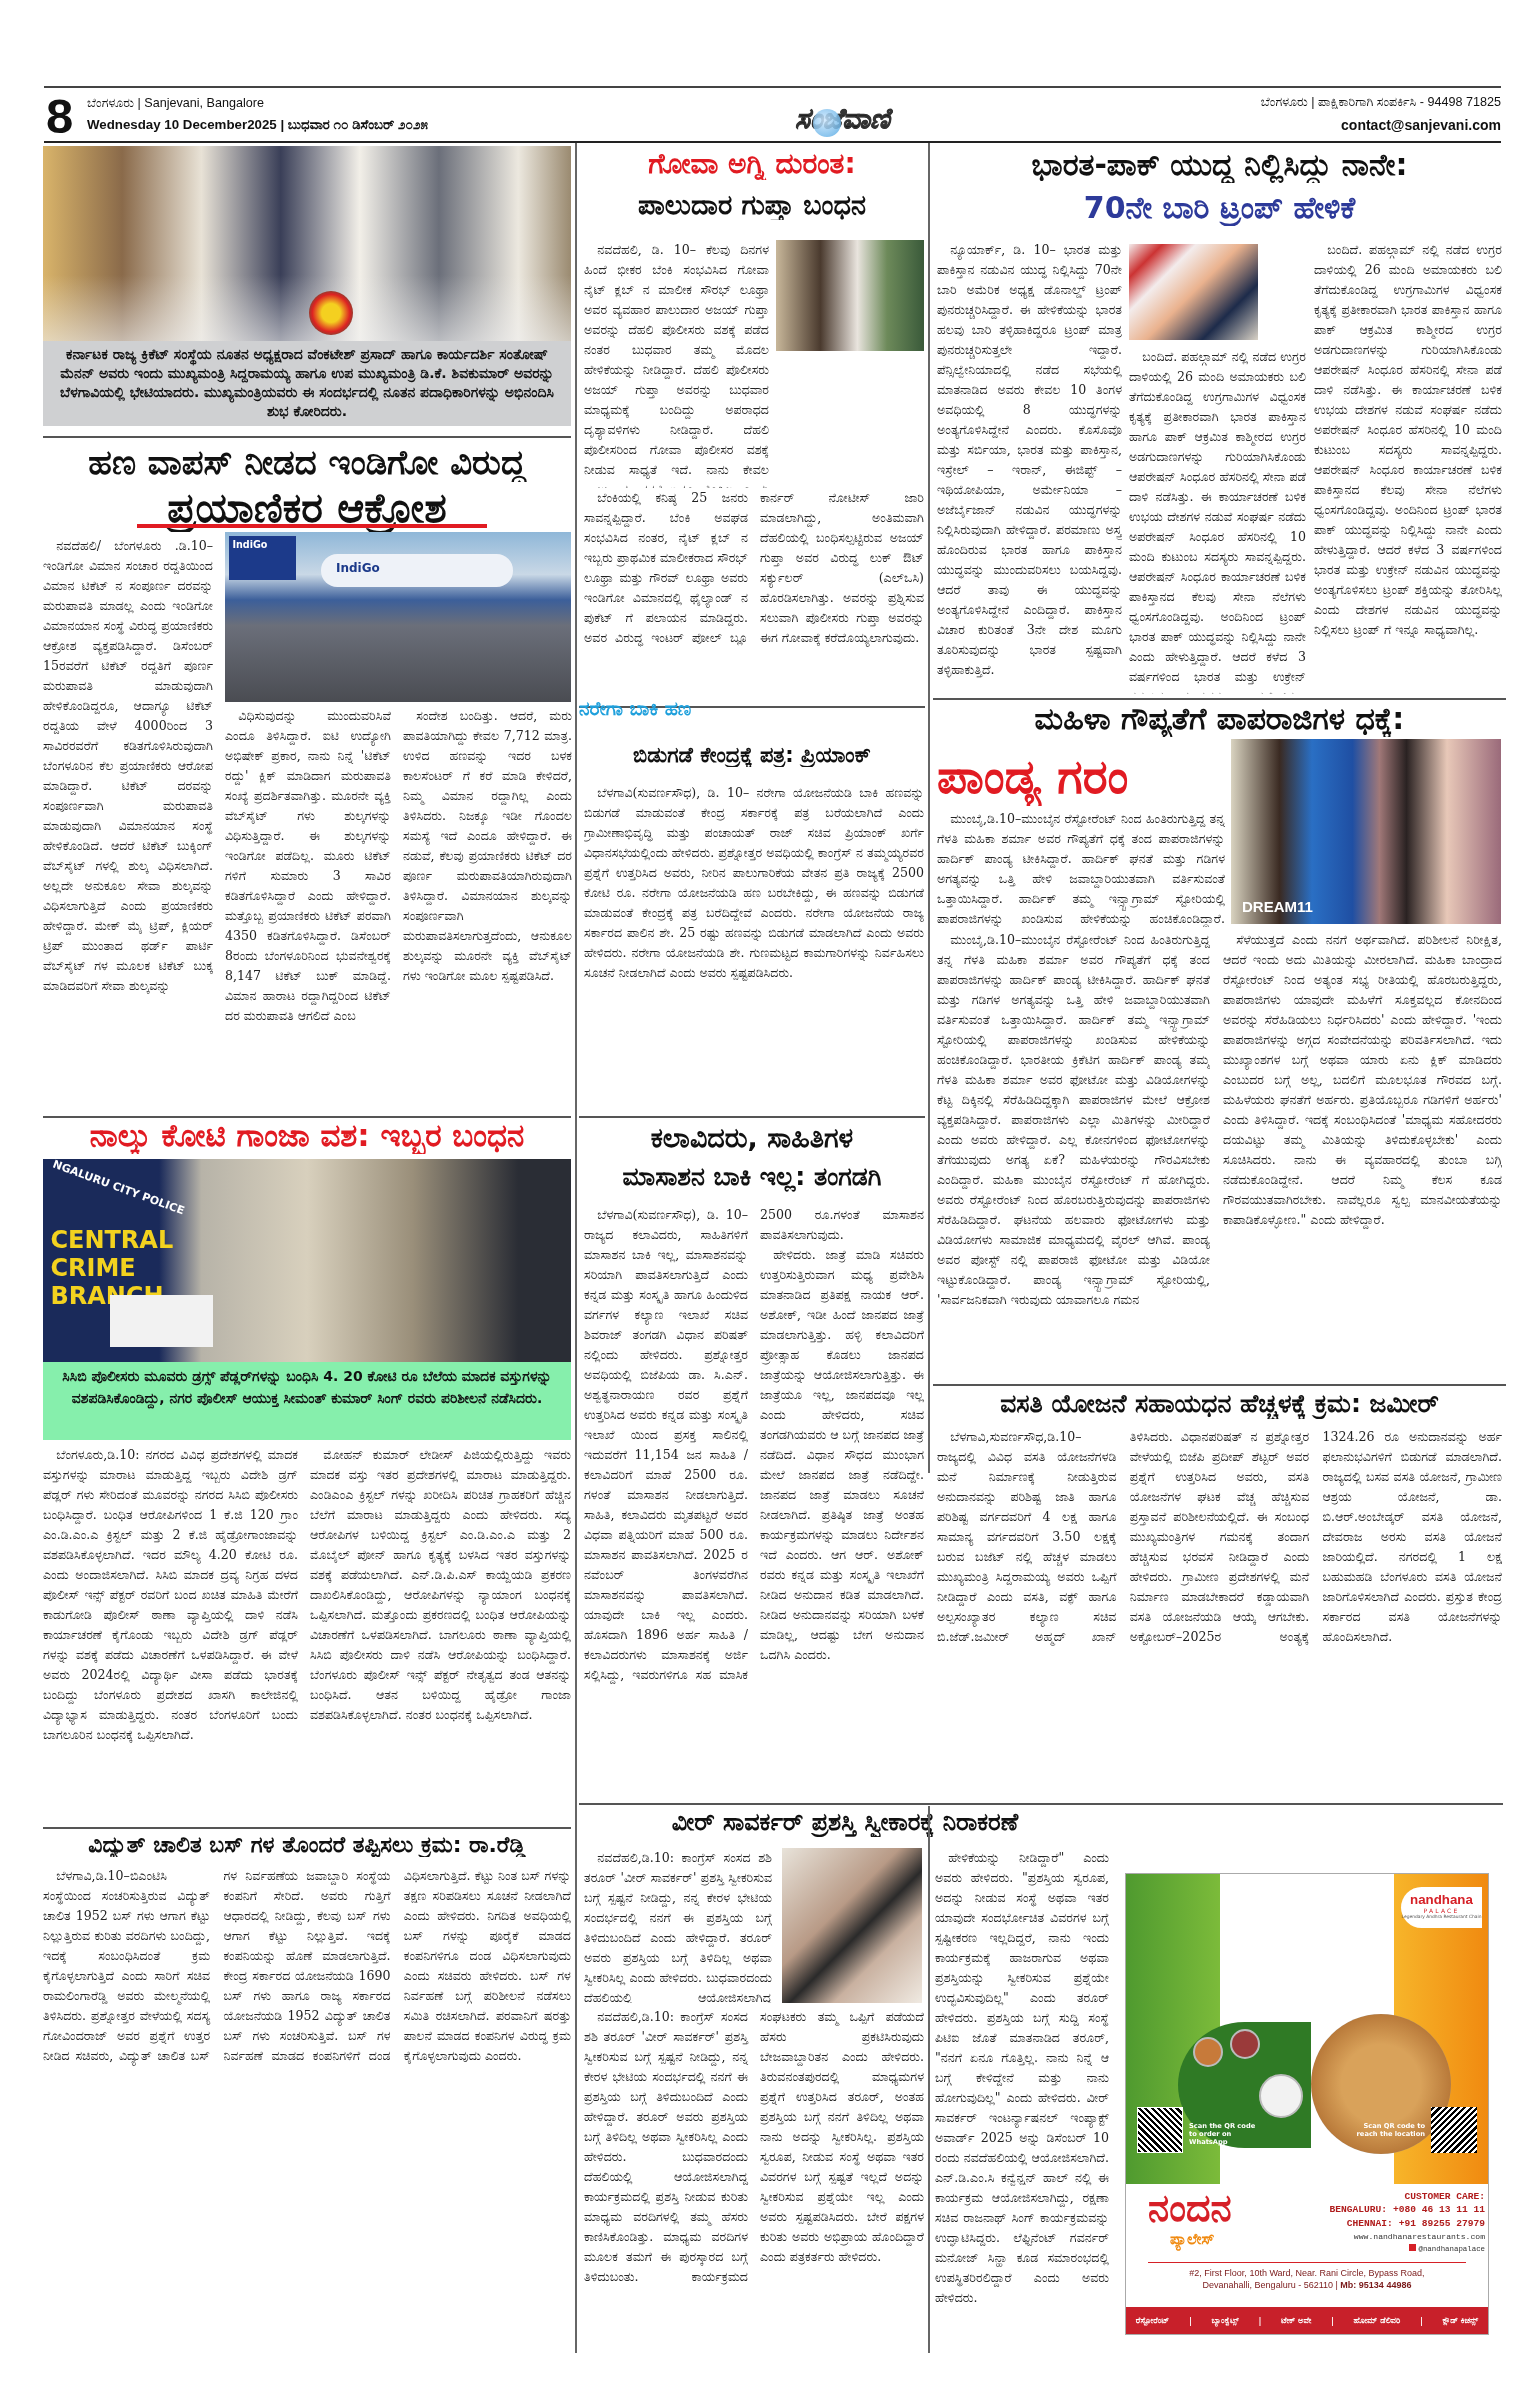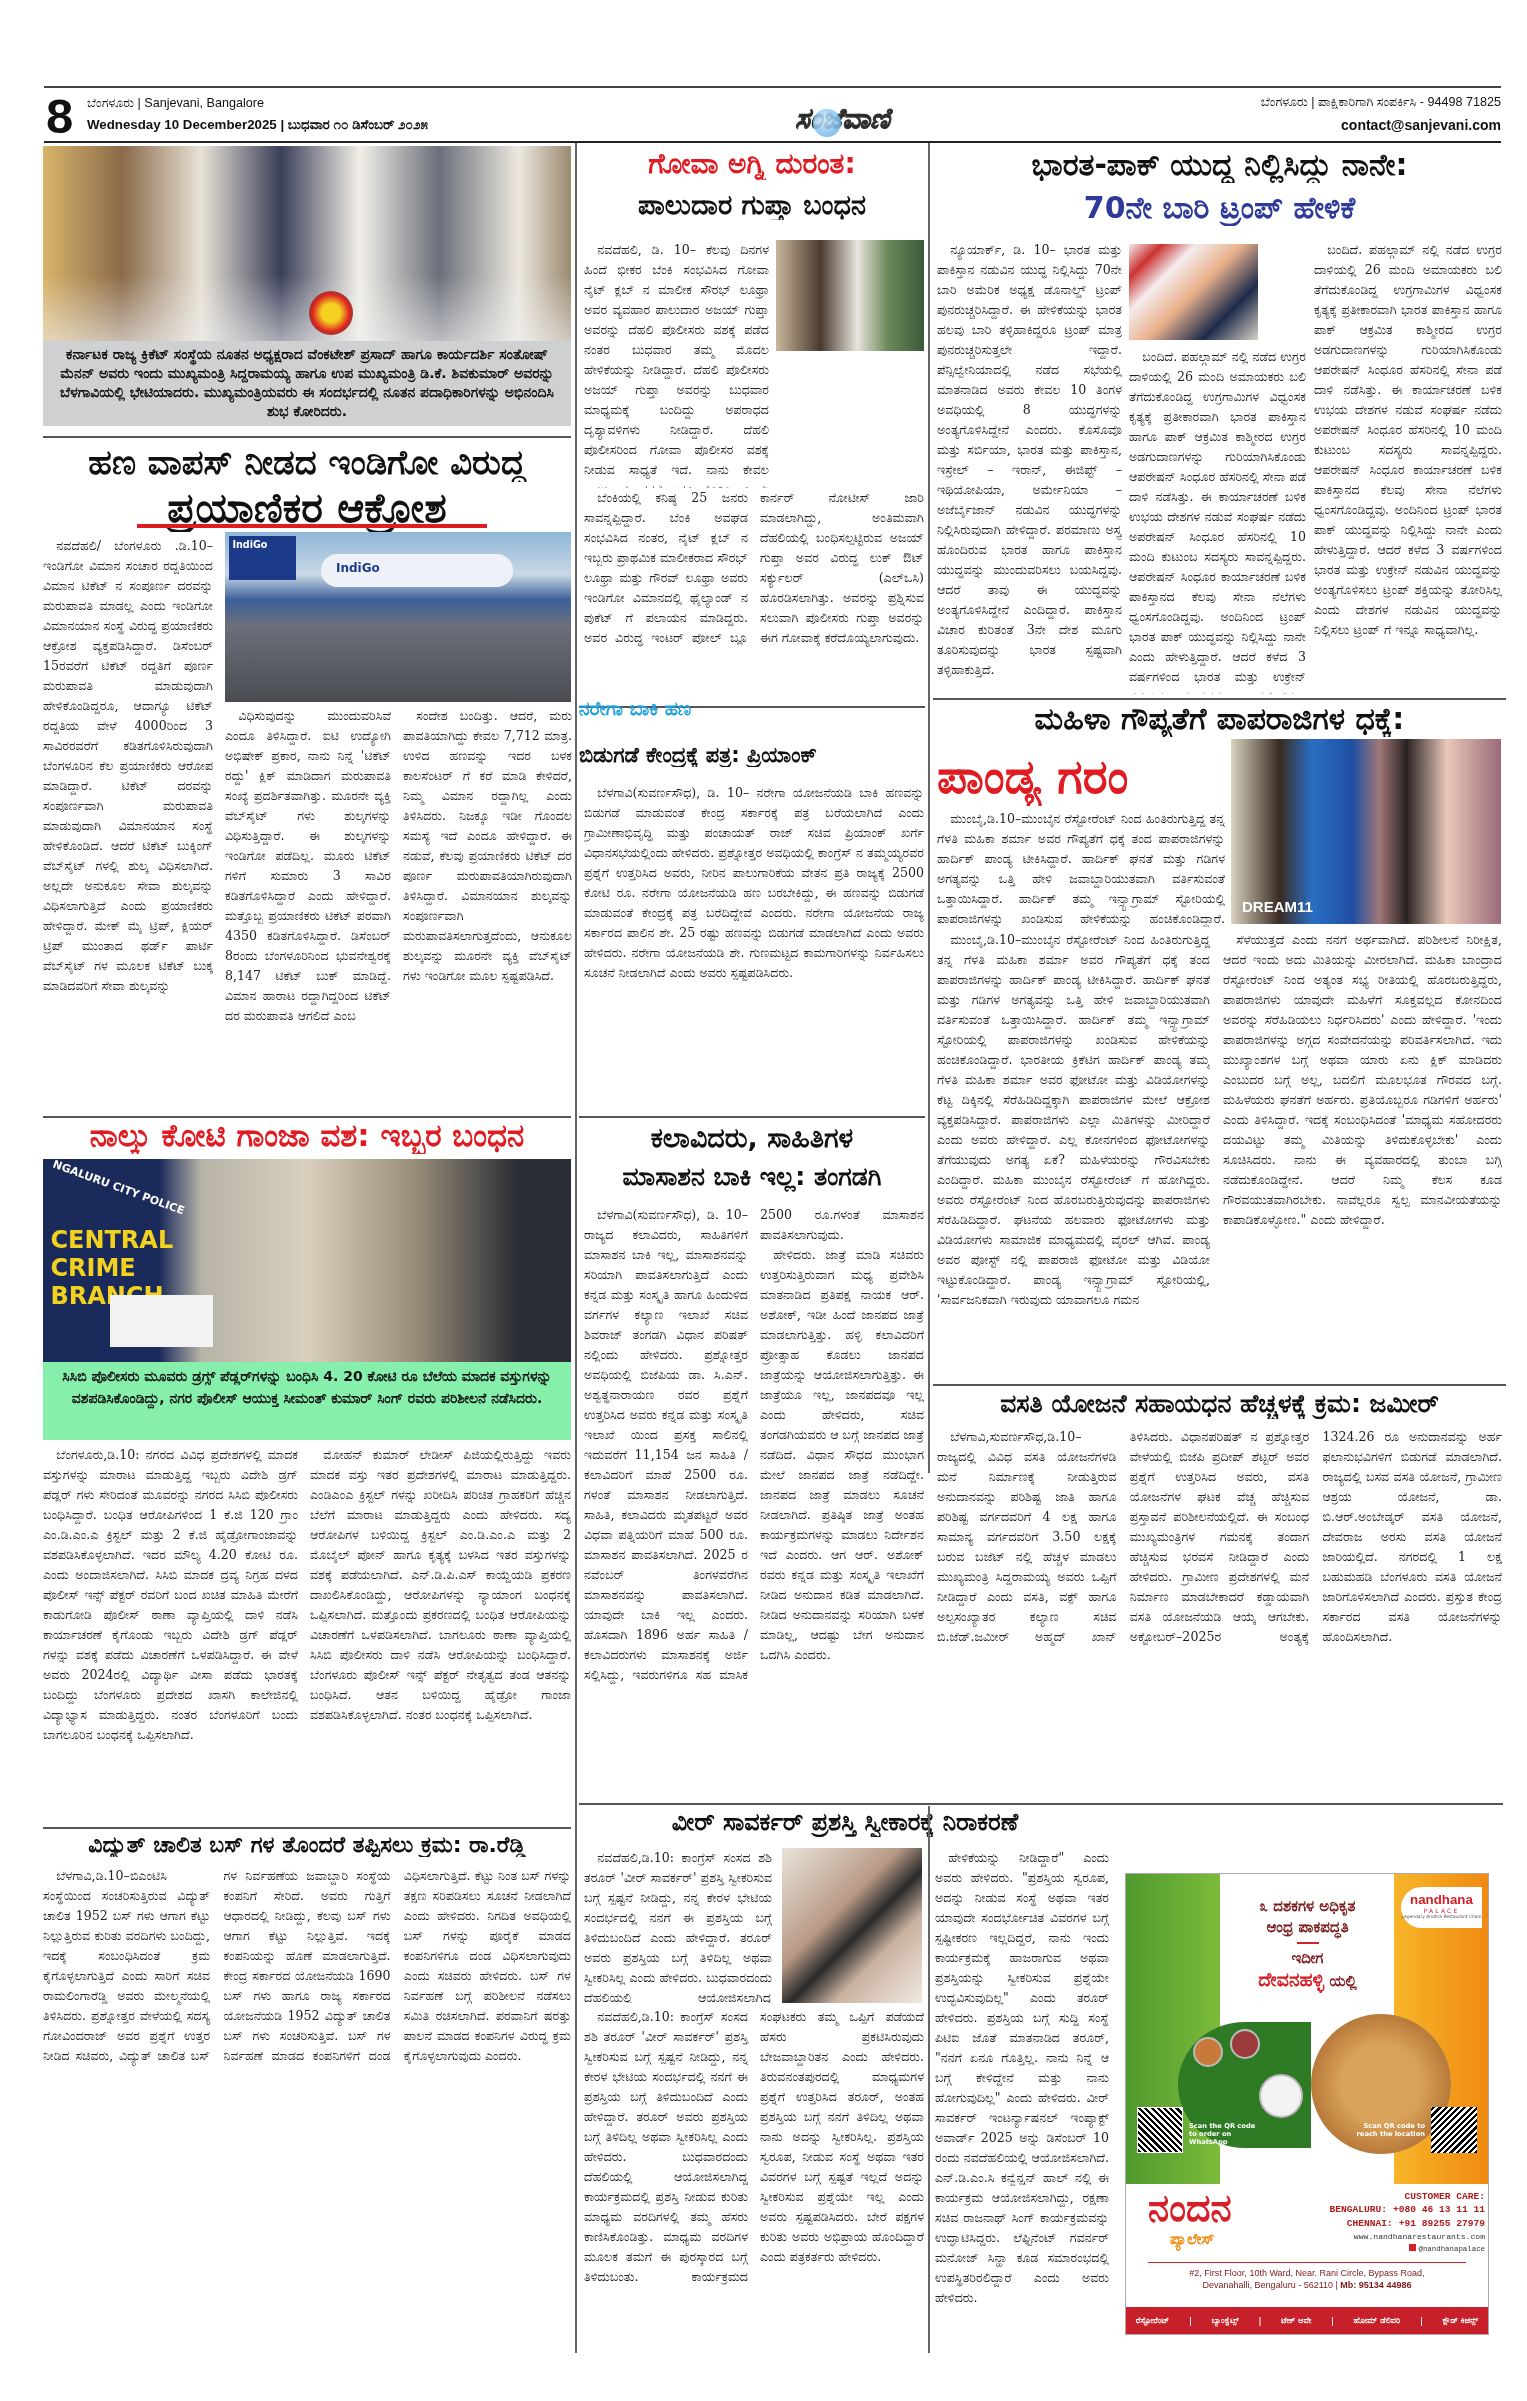--- a/index.html
+++ b/index.html
@@ -84,21 +84,21 @@
 <div class="col body-text" style="left:584px;top:240px;width:185px;height:248px">
     <p>ನವದೆಹಲಿ, ಡಿ. 10– ಕೆಲವು ದಿನಗಳ ಹಿಂದೆ ಭೀಕರ ಬೆಂಕಿ ಸಂಭವಿಸಿದ ಗೋವಾ ನೈಟ್ ಕ್ಲಬ್ ನ ಮಾಲೀಕ ಸೌರಭ್ ಲೂಥ್ರಾ ಅವರ ವ್ಯವಹಾರ ಪಾಲುದಾರ ಅಜಯ್ ಗುಪ್ತಾ ಅವರನ್ನು ದೆಹಲಿ ಪೊಲೀಸರು ವಶಕ್ಕೆ ಪಡೆದ ನಂತರ ಬುಧವಾರ ತಮ್ಮ ಮೊದಲ ಹೇಳಿಕೆಯನ್ನು ನೀಡಿದ್ದಾರೆ. ದೆಹಲಿ ಪೊಲೀಸರು ಅಜಯ್ ಗುಪ್ತಾ ಅವರನ್ನು ಬುಧವಾರ ಮಾಧ್ಯಮಕ್ಕೆ ಬಂದಿದ್ದು ಅಪರಾಧದ ದೃಶ್ಯಾವಳಿಗಳು ನೀಡಿದ್ದಾರೆ. ದೆಹಲಿ ಪೊಲೀಸರಿಂದ ಗೋವಾ ಪೊಲೀಸರ ವಶಕ್ಕೆ ನೀಡುವ ಸಾಧ್ಯತೆ ಇದೆ. ನಾನು ಕೇವಲ ಪಾಲುದಾರ. ನನಗೆ ಏನೂ ಗೊತ್ತಿಲ್ಲ ಎಂದು ಗುಪ್ತಾ ಹೇಳಿದರು. ನೋಂದಾಯಿತ ಅರ್ಪೋರಾದಲ್ಲಿನ ಜನಪ್ರಿಯ ನೈಟ್ ಕ್ಲಬ್ 'ಬಿರ್ಚ್ ಬೈ ರೋಮಿಯೋ ಲೇನ್' ನಲ್ಲಿ ಶನಿವಾರ ಮತ್ತು ಭಾನುವಾರ ಮಧ್ಯರಾತ್ರಿ ಸಂಭವಿಸಿದ</p>
   </div>
 <div class="photo" style="left:776px;top:240px;width:148px;height:111px;background:linear-gradient(90deg,#c8b79a 0%,#4a3a2e 30%,#e9e4de 55%,#6d8a5a 75%,#3a5a3a 100%)"></div>
 <div class="col body-text" style="left:584px;top:488px;width:340px;height:214px;column-count:2;column-gap:12px;margin-top:0">
     <p>ಬೆಂಕಿಯಲ್ಲಿ ಕನಿಷ್ಠ 25 ಜನರು ಸಾವನ್ನಪ್ಪಿದ್ದಾರೆ. ಬೆಂಕಿ ಅವಘಡ ಸಂಭವಿಸಿದ ನಂತರ, ನೈಟ್ ಕ್ಲಬ್ ನ ಇಬ್ಬರು ಪ್ರಾಥಮಿಕ ಮಾಲೀಕರಾದ ಸೌರಭ್ ಲೂಥ್ರಾ ಮತ್ತು ಗೌರವ್ ಲೂಥ್ರಾ ಅವರು ಇಂಡಿಗೋ ವಿಮಾನದಲ್ಲಿ ಥೈಲ್ಯಾಂಡ್ ನ ಪುಕೆಟ್ ಗೆ ಪಲಾಯನ ಮಾಡಿದ್ದರು. ಅವರ ವಿರುದ್ಧ ಇಂಟರ್ ಪೋಲ್ ಬ್ಲೂ ಕಾರ್ನರ್ ನೋಟೀಸ್ ಜಾರಿ ಮಾಡಲಾಗಿದ್ದು, ಅಂತಿಮವಾಗಿ ದೆಹಲಿಯಲ್ಲಿ ಬಂಧಿಸಲ್ಪಟ್ಟಿರುವ ಅಜಯ್ ಗುಪ್ತಾ ಅವರ ವಿರುದ್ಧ ಲುಕ್ ಔಟ್ ಸರ್ಕ್ಯುಲರ್ (ಎಲ್‌ಒಸಿ) ಹೊರಡಿಸಲಾಗಿತ್ತು. ಅವರನ್ನು ಪ್ರಶ್ನಿಸುವ ಸಲುವಾಗಿ ಪೊಲೀಸರು ಗುಪ್ತಾ ಅವರನ್ನು ಈಗ ಗೋವಾಕ್ಕೆ ಕರೆದೊಯ್ಯಲಾಗುವುದು.</p>
   </div>
 <div class="hline" style="left:579px;top:706px;width:346px"></div>
 
 <div class="hl abs" style="left:579px;top:698px;width:346px;font-size:19px;color:#1fa0dc;text-align:left">ನರೇಗಾ ಬಾಕಿ ಹಣ</div>
-<div class="hl abs" style="left:579px;top:743px;width:346px;font-size:21px;">ಬಿಡುಗಡೆ ಕೇಂದ್ರಕ್ಕೆ ಪತ್ರ: ಪ್ರಿಯಾಂಕ್</div>
+<div class="hl abs" style="left:579px;top:743px;width:346px;font-size:21px;text-align:center">ಬಿಡುಗಡೆ ಕೇಂದ್ರಕ್ಕೆ ಪತ್ರ: ಪ್ರಿಯಾಂಕ್</div>
 <div class="col body-text" style="left:584px;top:783px;width:340px;height:314px">
     <p>ಬೆಳಗಾವಿ(ಸುವರ್ಣಸೌಧ), ಡಿ. 10– ನರೇಗಾ ಯೋಜನೆಯಡಿ ಬಾಕಿ ಹಣವನ್ನು ಬಿಡುಗಡೆ ಮಾಡುವಂತೆ ಕೇಂದ್ರ ಸರ್ಕಾರಕ್ಕೆ ಪತ್ರ ಬರೆಯಲಾಗಿದೆ ಎಂದು ಗ್ರಾಮೀಣಾಭಿವೃದ್ಧಿ ಮತ್ತು ಪಂಚಾಯತ್ ರಾಜ್ ಸಚಿವ ಪ್ರಿಯಾಂಕ್ ಖರ್ಗೆ ವಿಧಾನಸಭೆಯಲ್ಲಿಂದು ಹೇಳಿದರು. ಪ್ರಶ್ನೋತ್ತರ ಅವಧಿಯಲ್ಲಿ ಕಾಂಗ್ರೆಸ್ ನ ತಮ್ಮಯ್ಯರವರ ಪ್ರಶ್ನೆಗೆ ಉತ್ತರಿಸಿದ ಅವರು, ನೀರಿನ ಪಾಲುಗಾರಿಕೆಯ ವೇತನ ಪ್ರತಿ ರಾಜ್ಯಕ್ಕೆ 2500 ಕೋಟಿ ರೂ. ನರೇಗಾ ಯೋಜನೆಯಡಿ ಹಣ ಬರಬೇಕಿದ್ದು, ಈ ಹಣವನ್ನು ಬಿಡುಗಡೆ ಮಾಡುವಂತೆ ಕೇಂದ್ರಕ್ಕೆ ಪತ್ರ ಬರೆದಿದ್ದೇವೆ ಎಂದರು. ನರೇಗಾ ಯೋಜನೆಯ ರಾಜ್ಯ ಸರ್ಕಾರದ ಪಾಲಿನ ಶೇ. 25 ರಷ್ಟು ಹಣವನ್ನು ಬಿಡುಗಡೆ ಮಾಡಲಾಗಿದೆ ಎಂದು ಅವರು ಹೇಳಿದರು. ನರೇಗಾ ಯೋಜನೆಯಡಿ ಶೇ. ಗುಣಮಟ್ಟದ ಕಾಮಗಾರಿಗಳನ್ನು ನಿರ್ವಹಿಸಲು ಸೂಚನೆ ನೀಡಲಾಗಿದೆ ಎಂದು ಅವರು ಸ್ಪಷ್ಟಪಡಿಸಿದರು.</p>
   </div>
 <div class="hline" style="left:579px;top:1116px;width:346px"></div>
 
 <div class="hl abs" style="left:579px;top:1122px;width:346px;font-size:27px;text-align:center">ಕಲಾವಿದರು, ಸಾಹಿತಿಗಳ</div>
 <div class="hl abs" style="left:579px;top:1163px;width:346px;font-size:25px;text-align:center">ಮಾಸಾಶನ ಬಾಕಿ ಇಲ್ಲ: ತಂಗಡಗಿ</div>
 <div class="col body-text" style="left:584px;top:1205px;width:340px;height:591px;column-count:2;column-gap:12px">
     <p>ಬೆಳಗಾವಿ(ಸುವರ್ಣಸೌಧ), ಡಿ. 10– ರಾಜ್ಯದ ಕಲಾವಿದರು, ಸಾಹಿತಿಗಳಿಗೆ ಮಾಸಾಶನ ಬಾಕಿ ಇಲ್ಲ, ಮಾಸಾಶನವನ್ನು ಸರಿಯಾಗಿ ಪಾವತಿಸಲಾಗುತ್ತಿದೆ ಎಂದು ಕನ್ನಡ ಮತ್ತು ಸಂಸ್ಕೃತಿ ಹಾಗೂ ಹಿಂದುಳಿದ ವರ್ಗಗಳ ಕಲ್ಯಾಣ ಇಲಾಖೆ ಸಚಿವ ಶಿವರಾಜ್ ತಂಗಡಗಿ ವಿಧಾನ ಪರಿಷತ್ ನಲ್ಲಿಂದು ಹೇಳಿದರು. ಪ್ರಶ್ನೋತ್ತರ ಅವಧಿಯಲ್ಲಿ ಬಿಜೆಪಿಯ ಡಾ. ಸಿ.ಎನ್. ಅಶ್ವತ್ಥನಾರಾಯಣ ರವರ ಪ್ರಶ್ನೆಗೆ ಉತ್ತರಿಸಿದ ಅವರು ಕನ್ನಡ ಮತ್ತು ಸಂಸ್ಕೃತಿ ಇಲಾಖೆ ಯಿಂದ ಪ್ರಸಕ್ತ ಸಾಲಿನಲ್ಲಿ ಇದುವರೆಗೆ 11,154 ಜನ ಸಾಹಿತಿ / ಕಲಾವಿದರಿಗೆ ಮಾಹೆ 2500 ರೂ. ಗಳಂತೆ ಮಾಸಾಶನ ನೀಡಲಾಗುತ್ತಿದೆ. ಸಾಹಿತಿ, ಕಲಾವಿದರು ಮೃತಪಟ್ಟರೆ ಅವರ ವಿಧವಾ ಪತ್ನಿಯರಿಗೆ ಮಾಹೆ 500 ರೂ. ಮಾಸಾಶನ ಪಾವತಿಸಲಾಗಿದೆ. 2025 ರ ನವೆಂಬರ್ ತಿಂಗಳವರೆಗಿನ ಮಾಸಾಶನವನ್ನು ಪಾವತಿಸಲಾಗಿದೆ. ಯಾವುದೇ ಬಾಕಿ ಇಲ್ಲ ಎಂದರು. ಹೊಸದಾಗಿ 1896 ಅರ್ಹ ಸಾಹಿತಿ / ಕಲಾವಿದರುಗಳು ಮಾಸಾಶನಕ್ಕೆ ಅರ್ಜಿ ಸಲ್ಲಿಸಿದ್ದು, ಇವರುಗಳಿಗೂ ಸಹ ಮಾಸಿಕ 2500 ರೂ.ಗಳಂತೆ ಮಾಸಾಶನ ಪಾವತಿಸಲಾಗುವುದು.</p>
     <p>ಹೇಳಿದರು. ಜಾತ್ರೆ ಮಾಡಿ ಸಚಿವರು ಉತ್ತರಿಸುತ್ತಿರುವಾಗ ಮಧ್ಯ ಪ್ರವೇಶಿಸಿ ಮಾತನಾಡಿದ ಪ್ರತಿಪಕ್ಷ ನಾಯಕ ಆರ್. ಅಶೋಕ್, ಇಡೀ ಹಿಂದೆ ಜಾನಪದ ಜಾತ್ರೆ ಮಾಡಲಾಗುತ್ತಿತ್ತು. ಹಳ್ಳಿ ಕಲಾವಿದರಿಗೆ ಪ್ರೋತ್ಸಾಹ ಕೊಡಲು ಜಾನಪದ ಜಾತ್ರೆಯನ್ನು ಆಯೋಜಿಸಲಾಗುತ್ತಿತ್ತು. ಈ ಜಾತ್ರೆಯೂ ಇಲ್ಲ, ಜಾನಪದವೂ ಇಲ್ಲ ಎಂದು ಹೇಳಿದರು, ಸಚಿವ ತಂಗಡಗಿಯವರು ಆ ಬಗ್ಗೆ ಜಾನಪದ ಜಾತ್ರೆ ನಡೆದಿದೆ. ವಿಧಾನ ಸೌಧದ ಮುಂಭಾಗ ಮೇಲೆ ಜಾನಪದ ಜಾತ್ರೆ ನಡೆದಿದ್ದೇ. ಜಾನಪದ ಜಾತ್ರೆ ಮಾಡಲು ಸೂಚನೆ ನೀಡಲಾಗಿದೆ. ಪ್ರತಿಷ್ಠಿತ ಜಾತ್ರೆ ಅಂತಹ ಕಾರ್ಯಕ್ರಮಗಳನ್ನು ಮಾಡಲು ನಿರ್ದೇಶನ ಇದೆ ಎಂದರು. ಆಗ ಆರ್. ಅಶೋಕ್ ರವರು ಕನ್ನಡ ಮತ್ತು ಸಂಸ್ಕೃತಿ ಇಲಾಖೆಗೆ ನೀಡಿದ ಅನುದಾನ ಕಡಿತ ಮಾಡಲಾಗಿದೆ. ನೀಡಿದ ಅನುದಾನವನ್ನು ಸರಿಯಾಗಿ ಬಳಕೆ ಮಾಡಿಲ್ಲ, ಆದಷ್ಟು ಬೇಗ ಅನುದಾನ ಒದಗಿಸಿ ಎಂದರು.</p>
@@ -148,27 +148,20 @@
   </div>
 <div class="hline" style="left:933px;top:1384px;width:573px"></div>
 
 <div class="hl abs" style="left:933px;top:1390px;width:573px;font-size:25px;text-align:center">ವಸತಿ ಯೋಜನೆ ಸಹಾಯಧನ ಹೆಚ್ಚಳಕ್ಕೆ ಕ್ರಮ: ಜಮೀರ್</div>
 <div class="col body-text" style="left:937px;top:1427px;width:565px;height:373px;column-count:3;column-gap:13.3px">
     <p>ಬೆಳಗಾವಿ,ಸುವರ್ಣಸೌಧ,ಡಿ.10– ರಾಜ್ಯದಲ್ಲಿ ವಿವಿಧ ವಸತಿ ಯೋಜನೆಗಳಡಿ ಮನೆ ನಿರ್ಮಾಣಕ್ಕೆ ನೀಡುತ್ತಿರುವ ಅನುದಾನವನ್ನು ಪರಿಶಿಷ್ಟ ಜಾತಿ ಹಾಗೂ ಪರಿಶಿಷ್ಟ ವರ್ಗದವರಿಗೆ 4 ಲಕ್ಷ ಹಾಗೂ ಸಾಮಾನ್ಯ ವರ್ಗದವರಿಗೆ 3.50 ಲಕ್ಷಕ್ಕೆ ಬರುವ ಬಜೆಟ್ ನಲ್ಲಿ ಹೆಚ್ಚಳ ಮಾಡಲು ಮುಖ್ಯಮಂತ್ರಿ ಸಿದ್ದರಾಮಯ್ಯ ಅವರು ಒಪ್ಪಿಗೆ ನೀಡಿದ್ದಾರೆ ಎಂದು ವಸತಿ, ವಕ್ಫ್ ಹಾಗೂ ಅಲ್ಪಸಂಖ್ಯಾತರ ಕಲ್ಯಾಣ ಸಚಿವ ಬಿ.ಜೆಡ್.ಜಮೀರ್ ಅಹ್ಮದ್ ಖಾನ್ ತಿಳಿಸಿದರು. ವಿಧಾನಪರಿಷತ್ ನ ಪ್ರಶ್ನೋತ್ತರ ವೇಳೆಯಲ್ಲಿ ಬಿಜೆಪಿ ಪ್ರದೀಪ್ ಶೆಟ್ಟರ್ ಅವರ ಪ್ರಶ್ನೆಗೆ ಉತ್ತರಿಸಿದ ಅವರು, ವಸತಿ ಯೋಜನೆಗಳ ಘಟಕ ವೆಚ್ಚ ಹೆಚ್ಚಿಸುವ ಪ್ರಸ್ತಾವನೆ ಪರಿಶೀಲನೆಯಲ್ಲಿದೆ. ಈ ಸಂಬಂಧ ಮುಖ್ಯಮಂತ್ರಿಗಳ ಗಮನಕ್ಕೆ ತಂದಾಗ ಹೆಚ್ಚಿಸುವ ಭರವಸೆ ನೀಡಿದ್ದಾರೆ ಎಂದು ಹೇಳಿದರು. ಗ್ರಾಮೀಣ ಪ್ರದೇಶಗಳಲ್ಲಿ ಮನೆ ನಿರ್ಮಾಣ ಮಾಡಬೇಕಾದರೆ ಕಡ್ಡಾಯವಾಗಿ ವಸತಿ ಯೋಜನೆಯಡಿ ಆಯ್ಕೆ ಆಗಬೇಕು. ಅಕ್ಟೋಬರ್–2025ರ ಅಂತ್ಯಕ್ಕೆ 1324.26 ರೂ ಅನುದಾನವನ್ನು ಅರ್ಹ ಫಲಾನುಭವಿಗಳಿಗೆ ಬಿಡುಗಡೆ ಮಾಡಲಾಗಿದೆ. ರಾಜ್ಯದಲ್ಲಿ ಬಸವ ವಸತಿ ಯೋಜನೆ, ಗ್ರಾಮೀಣ ಆಶ್ರಯ ಯೋಜನೆ, ಡಾ. ಬಿ.ಆರ್.ಅಂಬೇಡ್ಕರ್ ವಸತಿ ಯೋಜನೆ, ದೇವರಾಜ ಅರಸು ವಸತಿ ಯೋಜನೆ ಜಾರಿಯಲ್ಲಿದೆ. ನಗರದಲ್ಲಿ 1 ಲಕ್ಷ ಬಹುಮಹಡಿ ಬೆಂಗಳೂರು ವಸತಿ ಯೋಜನೆ ಜಾರಿಗೊಳಿಸಲಾಗಿದೆ ಎಂದರು. ಪ್ರಸ್ತುತ ಕೇಂದ್ರ ಸರ್ಕಾರದ ವಸತಿ ಯೋಜನೆಗಳನ್ನು ಹೊಂದಿಸಲಾಗಿದೆ.</p>
   </div>
 
 <div class="abs" style="left:1125px;top:1873px;width:364px;height:462px;border:0.7px solid #aaa;overflow:hidden;background:#fff">
   <div style="position:absolute;left:0;top:0;width:100%;height:310px;background:linear-gradient(90deg,#4f9a2f 0%,#7cbb3a 26%,#fff 26%,#fff 74%,#f7b52a 74%,#f08a10 100%)"></div>
-  <div style="position:absolute;left:89px;top:22px;width:185px;text-align:center;color:#7a1a1a;font-weight:bold;font-size:15px;line-height:21px">
-    <div>೩ ದಶಕಗಳ ಅಧಿಕೃತ</div>
-    <div>ಆಂಧ್ರ ಪಾಕಪದ್ಧತಿ</div>
-    <div style="width:22px;height:1.5px;background:#d62027;margin:4.4px auto"></div>
-    <div>ಇದೀಗ</div>
-    <div><span style="color:#d62027;font-size:19px">ದೇವನಹಳ್ಳಿ</span> <span>ಯಲ್ಲಿ</span></div>
-  </div>
   <div style="position:absolute;right:6px;top:13.3px;width:81px;height:41px;background:#fff;border-radius:21px 0 0 21px;text-align:center;padding-top:4.4px">
     <div style="color:#d62027;font-weight:bold;font-size:13.3px;font-family:'Liberation Sans',sans-serif">nandhana</div>
     <div style="color:#d62027;font-size:6px;letter-spacing:2.2px">PALACE</div>
     <div style="color:#555;font-size:4.4px">Legendary Andhra Restaurant Chain</div>
   </div>
   <div style="position:absolute;left:52px;top:148px;width:133px;height:126px;border-radius:50% 0 0 50%;background:#2f7a25">
     <div style="position:absolute;left:15px;top:15px;width:30px;height:30px;border-radius:50%;background:#c77a3a;border:2.2px solid #bbb"></div>
     <div style="position:absolute;left:52px;top:7.4px;width:30px;height:30px;border-radius:50%;background:#9a3a3a;border:2.2px solid #bbb"></div>
     <div style="position:absolute;left:81px;top:52px;width:44px;height:44px;border-radius:50%;background:#f2f2f2;border:2.2px solid #bbb"></div>
   </div>

